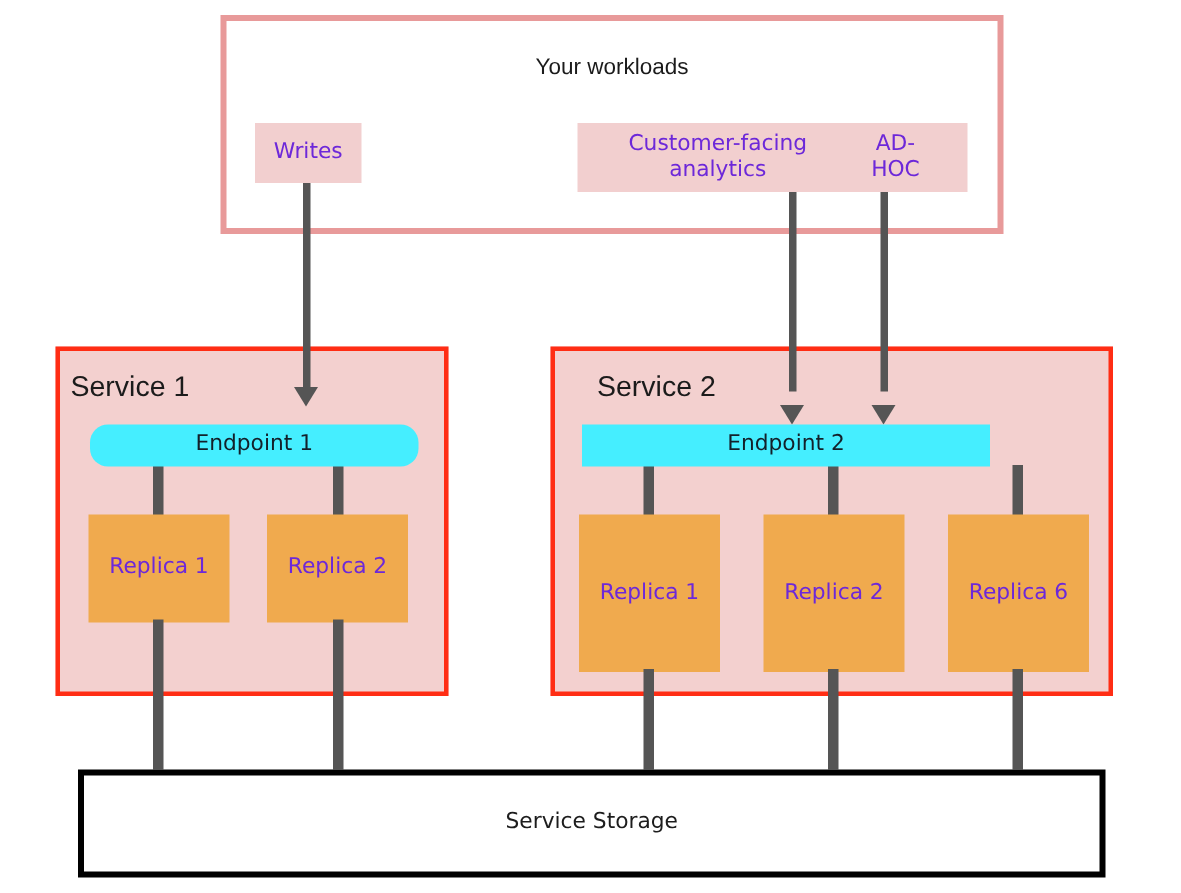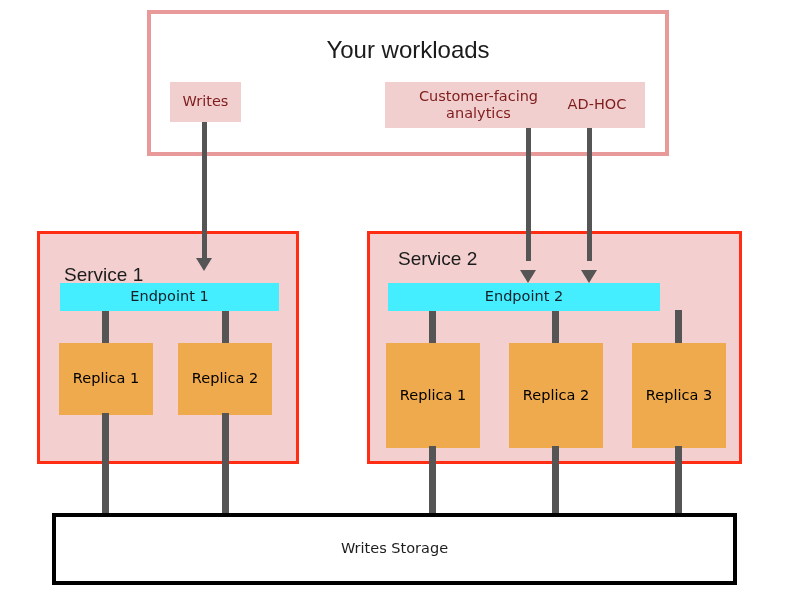--- a/index.html
+++ b/index.html
@@ -34,31 +34,31 @@
     border: 4px solid #e89a9a;
     background: #ffffff;
     display: block;
   }
   .workloads-title {
     position: absolute;
     left: 0;
     right: 0;
     top: 22px;
     text-align: center;
-    font-size: 24px;
+    font-size: 15px;
     color: #1b1b1b;
     font-family: "Liberation Sans", "DejaVu Sans", sans-serif;
   }
 
   
   .chip {
     background: #f2cfcf;
-    color: #7f1d1d;
-    font-size: 14.5px;
-    padding: 0 6px;
+    color: #6d28d9;
+    font-size: 14.5px;
+    padding: 0 22px;
   }
 
   
   .service-frame {
     border: 3px solid #ff2d14;
     background: #f3d0cf;
     display: block;
   }
   .service-title {
     position: absolute;
@@ -71,21 +71,21 @@
   
   .endpoint {
     background: #45eeff;
     color: #13202a;
     font-size: 14.5px;
   }
 
   
   .replica {
     background: #f0aa4e;
-    color: #000000;
+    color: #6d28d9;
     font-size: 14.5px;
   }
 
   
   .storage {
     border: 4px solid #000000;
     background: #ffffff;
     color: #1d1d1d;
     font-size: 14.5px;
     z-index: 6;
@@ -152,24 +152,24 @@
 
   <div class="box chip" style="left:385px; top:82px; width:187px; height:46px; z-index:3;">
     <span>Customer-facing analytics</span>
   </div>
 
   <div class="box chip" style="left:549px; top:82px; width:96px; height:46px; z-index:3;">
     <span>AD-HOC</span>
   </div>
 
   <div class="box service-frame" style="left:37px; top:231px; width:262px; height:233px; z-index:1;">
-    <div class="service-title" style="left:24px; top:14px;margin-top:16px;">Service 1</div>
-  </div>
-
-  <div class="box endpoint" style="left:60px; top:283px; width:219px; height:28px; z-index:3;">
+    <div class="service-title" style="left:7px; top:14px;">Service 1</div>
+  </div>
+
+  <div class="box endpoint" style="left:60px; top:283px; width:219px; height:28px; z-index:3;border-radius:12px;">
     <span>Endpoint 1</span>
   </div>
 
   <div class="box replica" style="left:59px; top:343px; width:94px; height:72px; z-index:3;">
     <span>Replica 1</span>
   </div>
   <div class="box replica" style="left:178px; top:343px; width:94px; height:72px; z-index:3;">
     <span>Replica 2</span>
   </div>
 
@@ -181,20 +181,20 @@
     <span>Endpoint 2</span>
   </div>
 
   <div class="box replica" style="left:386px; top:343px; width:94px; height:105px; z-index:3;">
     <span>Replica 1</span>
   </div>
   <div class="box replica" style="left:509px; top:343px; width:94px; height:105px; z-index:3;">
     <span>Replica 2</span>
   </div>
   <div class="box replica" style="left:632px; top:343px; width:94px; height:105px; z-index:3;">
-    <span>Replica 3</span>
+    <span>Replica 6</span>
   </div>
 
   <div class="box storage" style="left:52px; top:513px; width:685px; height:72px;">
-    <span>Writes Storage</span>
+    <span>Service Storage</span>
   </div>
 
 </div>
 
 </body></html>

